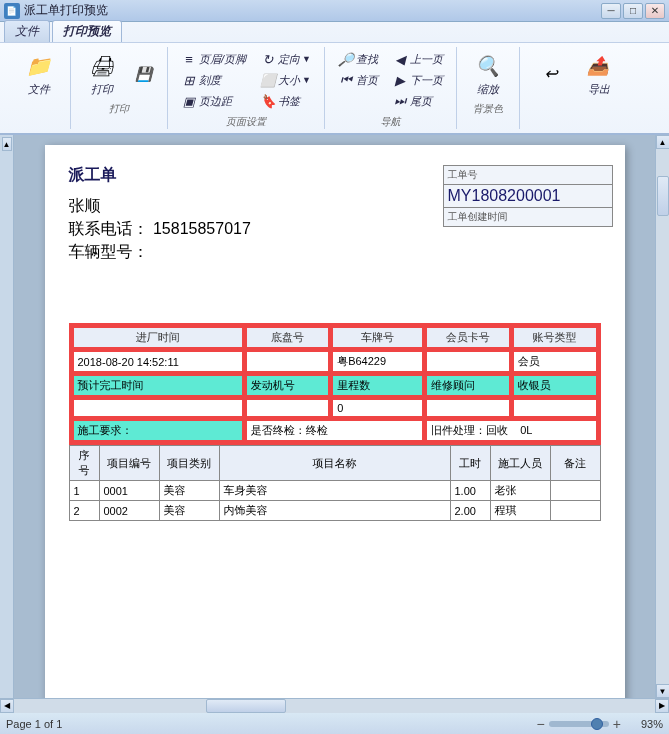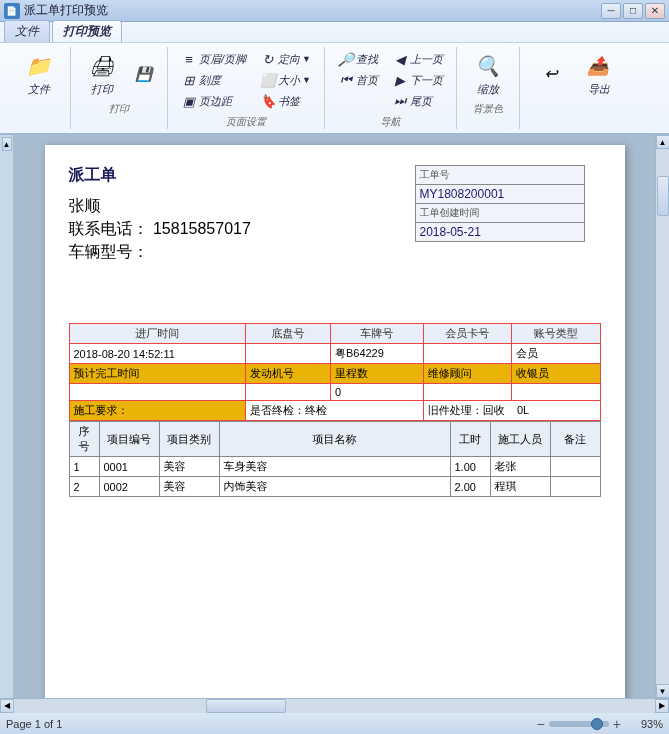--- a/index.html
+++ b/index.html
@@ -221,60 +221,60 @@
       color: #1a1a5a;
       margin-bottom: 10px;
     }
     .doc-info-left {
       margin-bottom: 2px;
       font-size: 16px;
     }
     .doc-info-right {
       position: absolute;
       top: 20px;
-      right: 40px;
+      right: 12px;
     }
     .info-box {
       border: 1px solid #888;
       width: 170px;
     }
     .info-box-row {
       border-bottom: 1px solid #888;
       padding: 2px 4px;
       font-size: 11px;
       background: #f0f4fa;
     }
     .info-box-row:last-child { border-bottom: none; }
     .info-box-label {
       font-size: 10px;
       color: #555;
     }
     .info-box-value {
-      font-size: 12px;
+      font-size: 16px;
       color: #1a1a6a;
     }
 
     
     .main-table {
       width: 100%;
       border-collapse: collapse;
       margin-top: 60px;
       font-size: 11px;
     }
     .main-table th, .main-table td {
-      border: 1px solid #ef4444;
+      border: 5px solid #ef4444;
       padding: 2px 4px;
     }
     .main-table th {
       background: #e8eef8;
       font-weight: normal;
       color: #333;
     }
     .row-label {
-      background: #eab308;
+      background: #5eead4;
       font-size: 11px;
     }
     .sub-table {
       width: 100%;
       border-collapse: collapse;
       font-size: 11px;
       margin-top: 0;
     }
     .sub-table th, .sub-table td {
       border: 1px solid #888;
@@ -509,23 +509,20 @@
         <div class="info-box">
           <div class="info-box-row">
             <div class="info-box-label">工单号</div>
           </div>
           <div class="info-box-row">
             <div class="info-box-value">MY1808200001</div>
           </div>
           <div class="info-box-row">
             <div class="info-box-label">工单创建时间</div>
           </div>
-          <div class="info-box-row">
-            <div class="info-box-value">2018-05-21</div>
-          </div>
         </div>
       </div>
 
       <table class="main-table">
         <thead>
           <tr>
             <th>进厂时间</th>
             <th>底盘号</th>
             <th>车牌号</th>
             <th>会员卡号</th>

